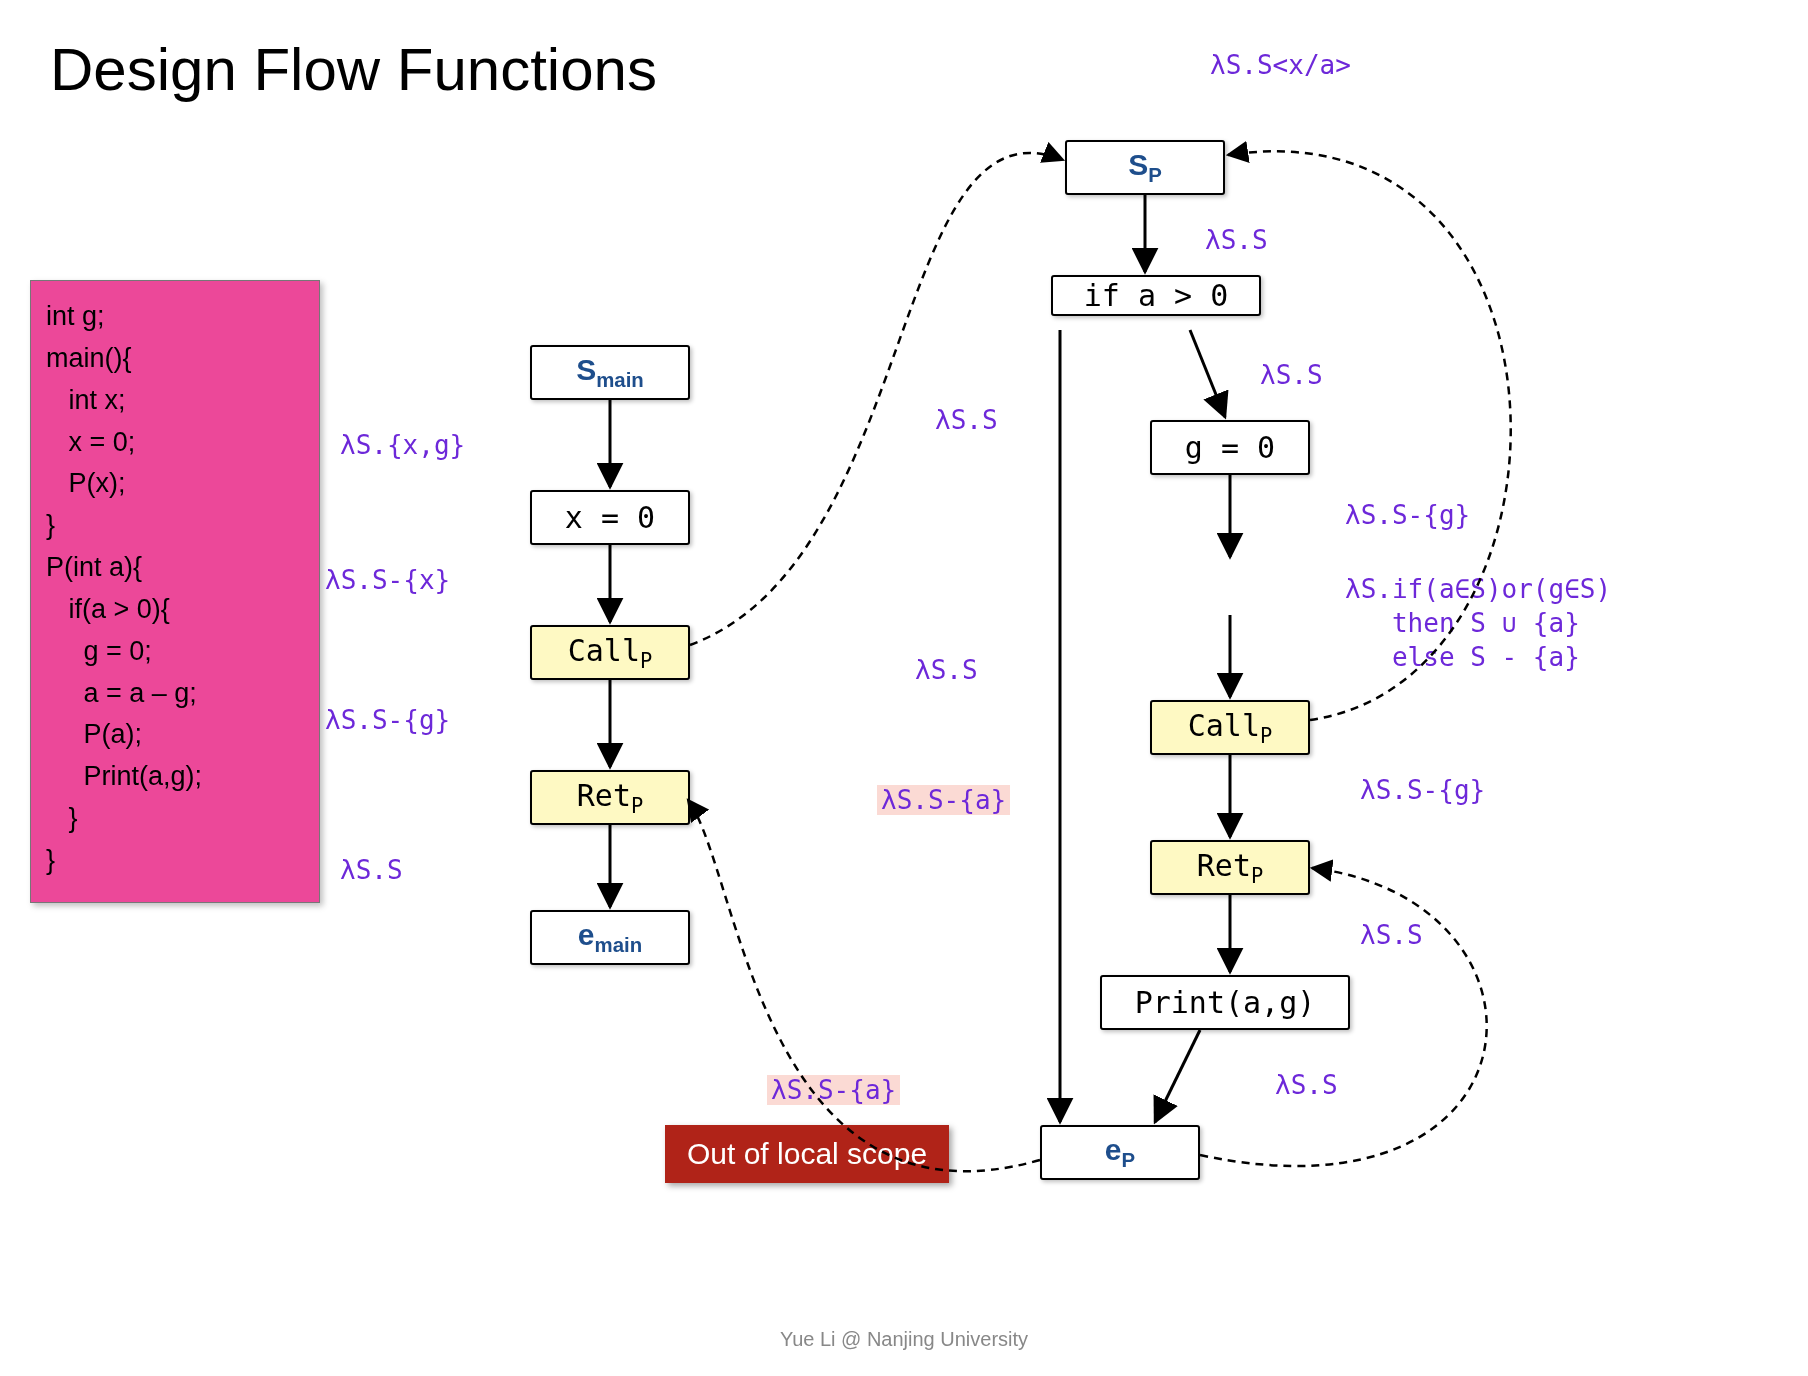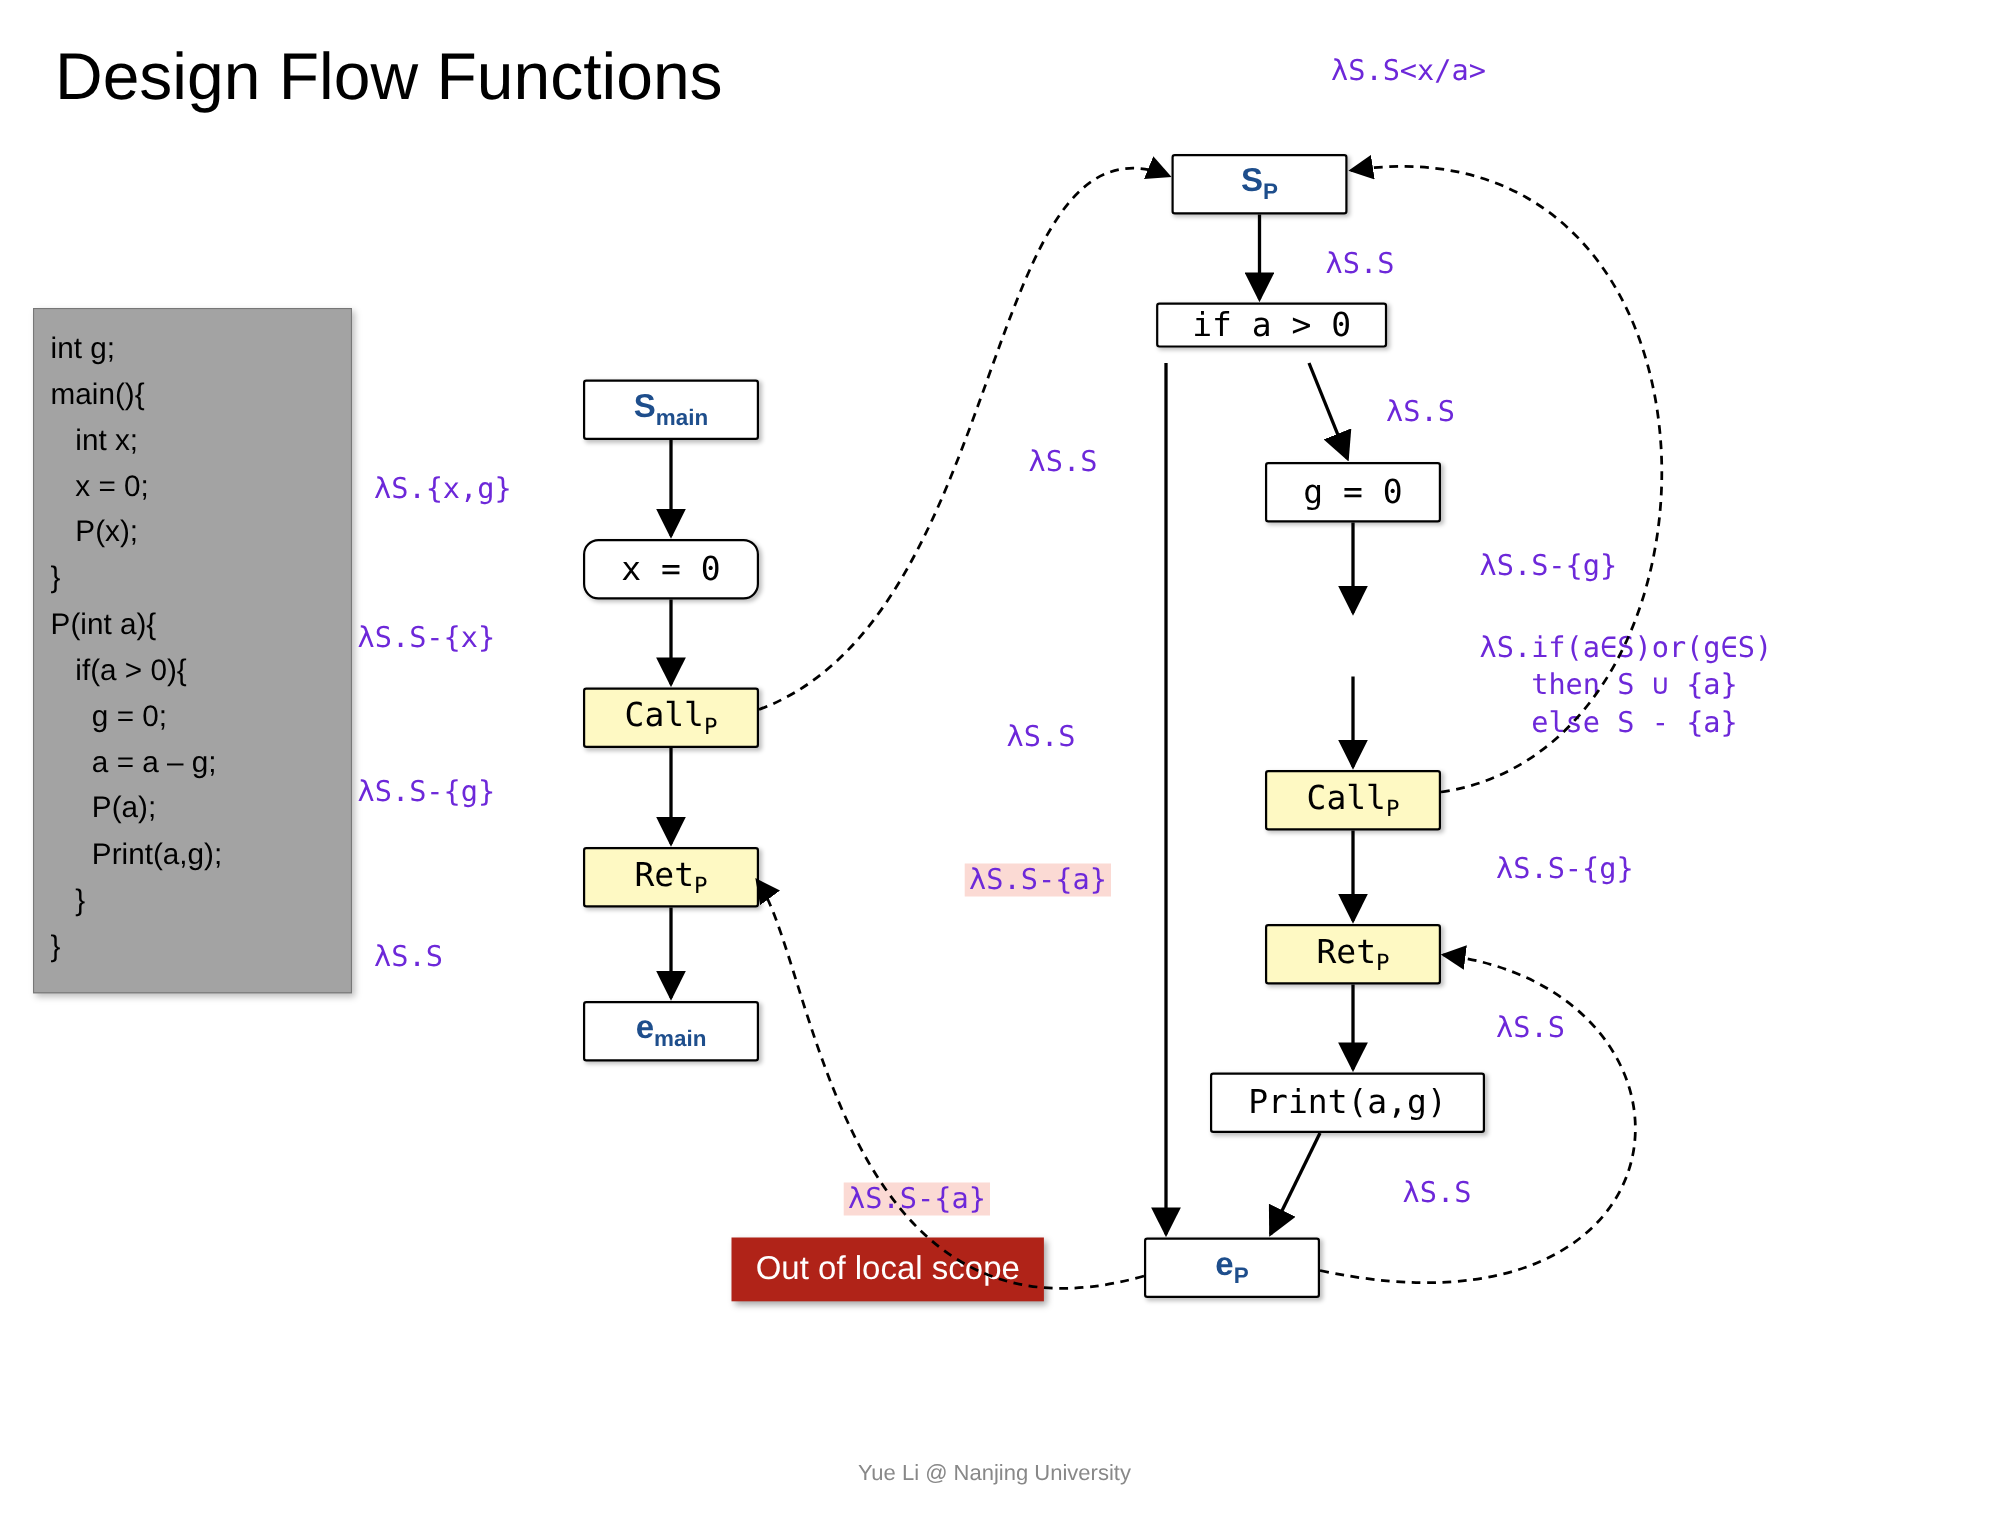--- a/index.html
+++ b/index.html
@@ -23,21 +23,21 @@
     font-size: 60px;
     color: #000000;
     font-weight: 400;
   }
   .code-box {
     position: absolute;
     left: 30px;
     top: 280px;
     width: 290px;
     padding: 15px 15px 20px 15px;
-    background: #a3a3a3;
+    background: #ec4899;
     border: 1px solid #777;
     box-shadow: 3px 3px 6px rgba(0,0,0,.25);
     font-family: Verdana, Geneva, sans-serif;
     font-size: 27px;
     line-height: 1.55;
     white-space: pre;
     color: #000;
   }
   .node {
     position: absolute;
@@ -104,21 +104,21 @@
      g = 0;
      a = a – g;
      P(a);
      Print(a,g);
    }
 }</div>
 
   <div class="node" style="left:530px; top:345px; width:160px; height:55px;">
     <span class="blue-bold"><span>S</span><sub>main</sub></span>
   </div>
-  <div class="node" style="left:530px; top:490px; width:160px; height:55px;border-radius:14px;">x = 0</div>
+  <div class="node" style="left:530px; top:490px; width:160px; height:55px;">x = 0</div>
   <div class="node pink" style="left:530px; top:625px; width:160px; height:55px;">
     <span><span>Call</span><sub>P</sub></span>
   </div>
   <div class="node pink" style="left:530px; top:770px; width:160px; height:55px;">
     <span><span>Ret</span><sub>P</sub></span>
   </div>
   <div class="node" style="left:530px; top:910px; width:160px; height:55px;">
     <span class="blue-bold"><span>e</span><sub>main</sub></span>
   </div>
 

